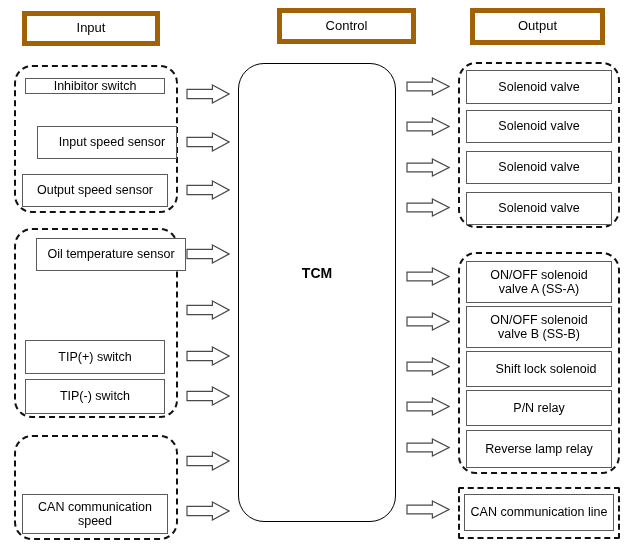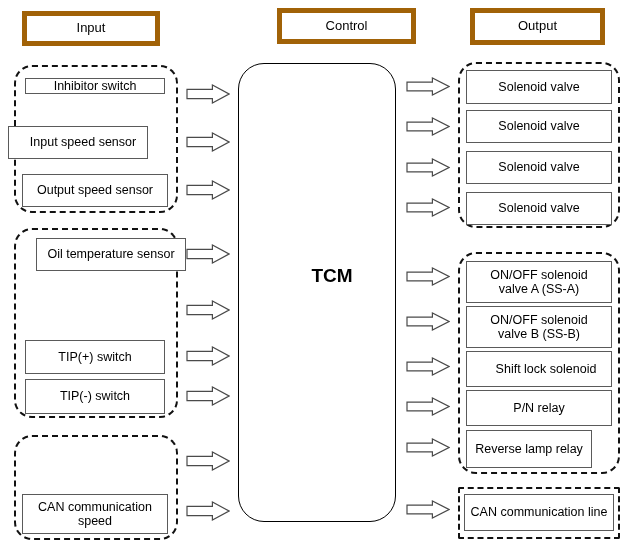--- a/index.html
+++ b/index.html
@@ -64,26 +64,25 @@
   
   #tcm-block {
     position: absolute;
     box-sizing: border-box;
     border: 1px solid #000000;
     border-radius: 26px;
     background: #ffffff;
   }
   #tcm-label {
     position: absolute;
-    font-size: 19px;
+    font-size: 14px;
     font-weight: bold;
     color: #000;
     text-align: center;
     width: 100%;
-    padding-left: 15px;
   }
 
   
   .arrow {
     position: absolute;
     display: block;
   }
   .arrow polygon {
     fill: #ffffff;
     stroke: #4a4a4a;
@@ -96,42 +95,42 @@
 
 <div id="diagram">
 
 <div class="hdr-box" style="left: 22px; top: 11px; width: 138px; height: 35px;">Input</div>
     <div class="hdr-box" style="left: 253px; top: 8px; width: 139px; height: 36px; margin-left: 24px;">Control</div>
     <div class="hdr-box" style="left: 470px; top: 8px; width: 135px; height: 37px;">Output</div>
     <div id="tcm-block" style="left: 238px; top: 63px; width: 158px; height: 459px;"></div>
     <div id="tcm-label" style="left: 238px; top: 265px; width: 158px;">TCM</div>
     <div class="group rounded" style="left: 14px; top: 65px; width: 164px; height: 148px;"></div>
     <div class="item-box" style="left: 25px; top: 78px; width: 140px; height: 16px;">Inhibitor switch</div>
-    <div class="item-box" style="left: 8px; top: 126px; width: 140px; height: 33px; padding-left: 12px;">Input speed sensor</div>
+    <div class="item-box" style="left: 37px; top: 126px; width: 140px; height: 33px; padding-left: 12px;">Input speed sensor</div>
     <div class="item-box" style="left: 22px; top: 174px; width: 146px; height: 33px;">Output speed sensor</div>
     <div class="group rounded" style="left: 14px; top: 228px; width: 164px; height: 190px;"></div>
     <div class="item-box" style="left: 20px; top: 238px; width: 150px; height: 33px; margin-left: 16px;">Oil temperature sensor</div>
     <div class="item-box" style="left: 25px; top: 340px; width: 140px; height: 34px;">TIP(+) switch</div>
     <div class="item-box" style="left: 25px; top: 379px; width: 140px; height: 35px;">TIP(-) switch</div>
     <div class="group rounded" style="left: 14px; top: 435px; width: 164px; height: 105px;"></div>
     <div class="item-box" style="left: 22px; top: 494px; width: 146px; height: 40px;">CAN communication
 speed</div>
     <div class="group rounded" style="left: 458px; top: 62px; width: 162px; height: 166px;"></div>
     <div class="item-box" style="left: 466px; top: 70px; width: 146px; height: 34px;">Solenoid valve</div>
     <div class="item-box" style="left: 466px; top: 110px; width: 146px; height: 33px;">Solenoid valve</div>
     <div class="item-box" style="left: 466px; top: 151px; width: 146px; height: 33px;">Solenoid valve</div>
     <div class="item-box" style="left: 466px; top: 192px; width: 146px; height: 33px;">Solenoid valve</div>
     <div class="group rounded" style="left: 458px; top: 252px; width: 162px; height: 222px;"></div>
     <div class="item-box" style="left: 466px; top: 261px; width: 146px; height: 42px;">ON/OFF solenoid
 valve A (SS-A)</div>
     <div class="item-box" style="left: 466px; top: 306px; width: 146px; height: 42px;">ON/OFF solenoid
 valve B (SS-B)</div>
     <div class="item-box" style="left: 466px; top: 351px; width: 146px; height: 36px; padding-left: 16px;">Shift lock solenoid</div>
     <div class="item-box" style="left: 466px; top: 390px; width: 146px; height: 36px;">P/N relay</div>
-    <div class="item-box" style="left: 466px; top: 430px; width: 126px; height: 38px;">Reverse lamp relay</div>
+    <div class="item-box" style="left: 466px; top: 430px; width: 146px; height: 38px;">Reverse lamp relay</div>
     <div class="group square" style="left: 458px; top: 487px; width: 162px; height: 52px;"></div>
     <div class="item-box" style="left: 464px; top: 494px; width: 150px; height: 37px;">CAN communication line</div>
     <svg class="arrow" width="44" height="20" viewBox="0 0 44 20" style="left: 186px; top: 84px;">
       <polygon points="1.0,5.4 26.4,5.4 26.4,1.0 43.0,10.0 26.4,19.0 26.4,14.6 1.0,14.6"></polygon>
     </svg>
     <svg class="arrow" width="44" height="20" viewBox="0 0 44 20" style="left: 186px; top: 132px;">
       <polygon points="1.0,5.4 26.4,5.4 26.4,1.0 43.0,10.0 26.4,19.0 26.4,14.6 1.0,14.6"></polygon>
     </svg>
     <svg class="arrow" width="44" height="20" viewBox="0 0 44 20" style="left: 186px; top: 180px;">
       <polygon points="1.0,5.4 26.4,5.4 26.4,1.0 43.0,10.0 26.4,19.0 26.4,14.6 1.0,14.6"></polygon>

